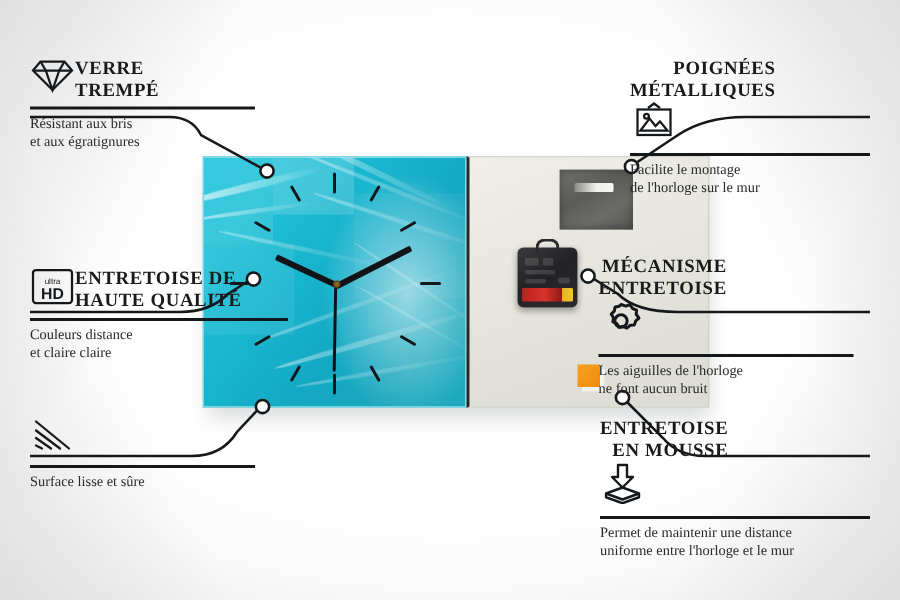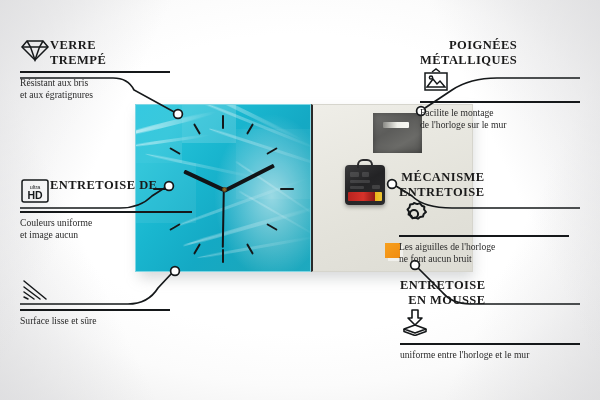--- a/index.html
+++ b/index.html
@@ -225,25 +225,26 @@
     <div class="head">
       <span class="icon">
         <svg width="30" height="26" viewBox="0 0 30 26">
           <rect x="2" y="2" width="26" height="22" rx="2" fill="none" stroke="#15181a" stroke-width="1.5"></rect>
           <text x="15" y="11" font-family="Liberation Sans, sans-serif" font-size="5.4" text-anchor="middle" fill="#15181a">ultra</text>
           <text x="15" y="21" font-family="Liberation Sans, sans-serif" font-size="10.5" font-weight="bold" text-anchor="middle" fill="#15181a">HD</text>
         </svg>
       </span>
       <span class="titles">
         <span class="title">ENTRETOISE DE</span>
-      </span>
-    </div>
-    <div class="rule"></div>
-    <div class="desc">Couleurs uniforme</div>
-    <div class="desc">et image aucun</div>
+        <span class="title">HAUTE QUALITÉ</span>
+      </span>
+    </div>
+    <div class="rule"></div>
+    <div class="desc">Couleurs distance</div>
+    <div class="desc">et claire claire</div>
   </div>
 
   <div class="callout left" style="left:20px; top:278px; width:150px;">
     <div class="head">
       <span class="icon">
         <svg width="30" height="24" viewBox="0 0 30 24">
           <g stroke="#15181a" stroke-width="1.5" fill="none" stroke-linecap="round">
             <path d="M4,3 L26,21"></path>
             <path d="M4,9 L20,21"></path>
             <path d="M4,14 L14,21"></path>
@@ -310,16 +311,17 @@
         <svg width="30" height="28" viewBox="0 0 30 28">
           <g fill="none" stroke="#15181a" stroke-width="1.6" stroke-linejoin="round">
             <path d="M12,2 L18,2 L18,10 L22,10 L15,17 L8,10 L12,10 Z"></path>
             <path d="M15,17 L26,21 L15,25 L4,21 Z"></path>
             <path d="M4,21 L4,23.5 L15,27.5 L26,23.5 L26,21"></path>
           </g>
         </svg>
       </span>
     </div>
     <div class="rule"></div>
+    <div class="desc">Permet de maintenir une distance</div>
     <div class="desc">uniforme entre l'horloge et le mur</div>
   </div>
 
 </div>
 
 </body></html>

